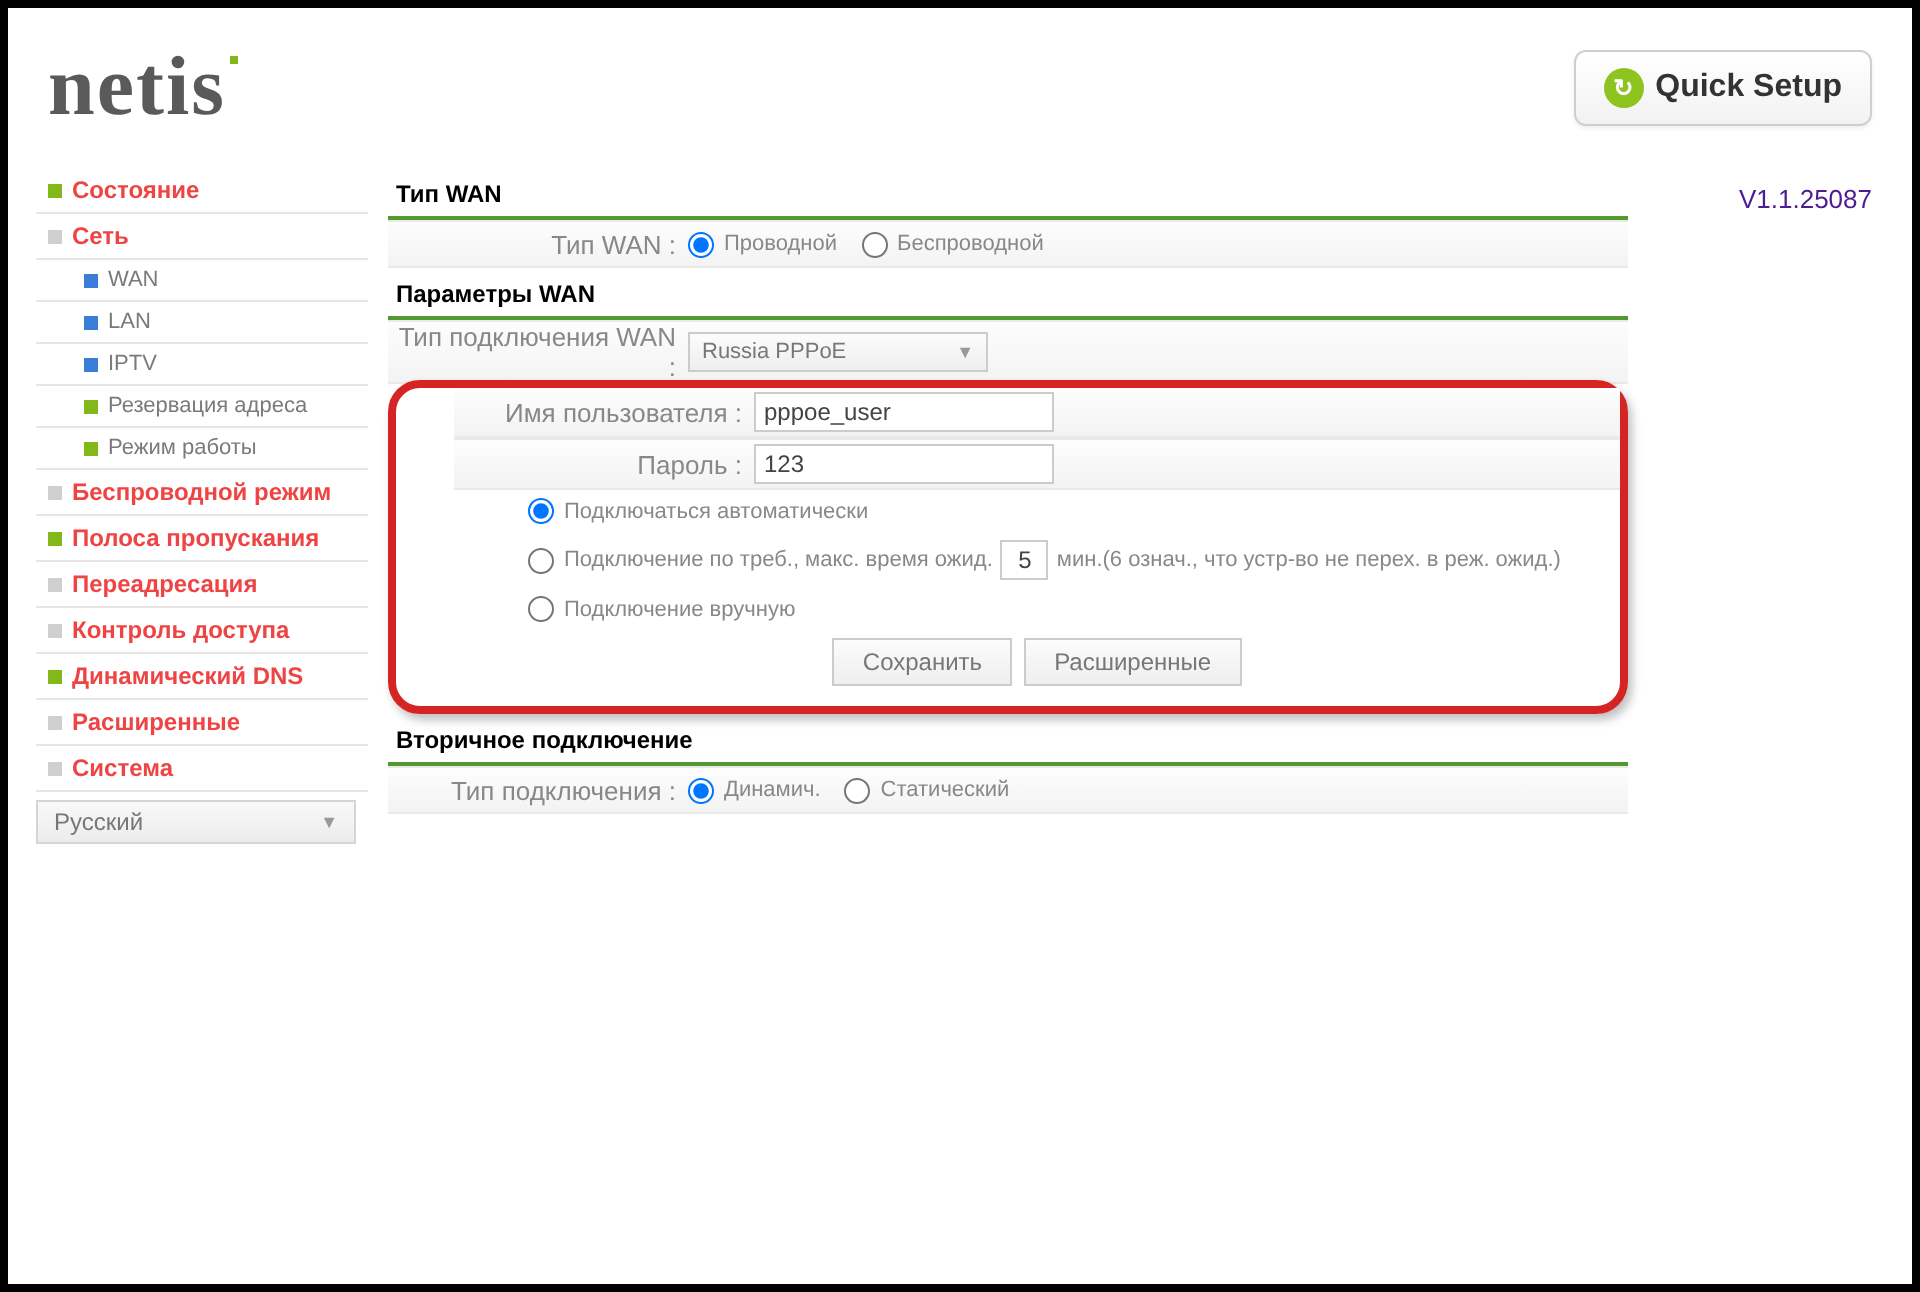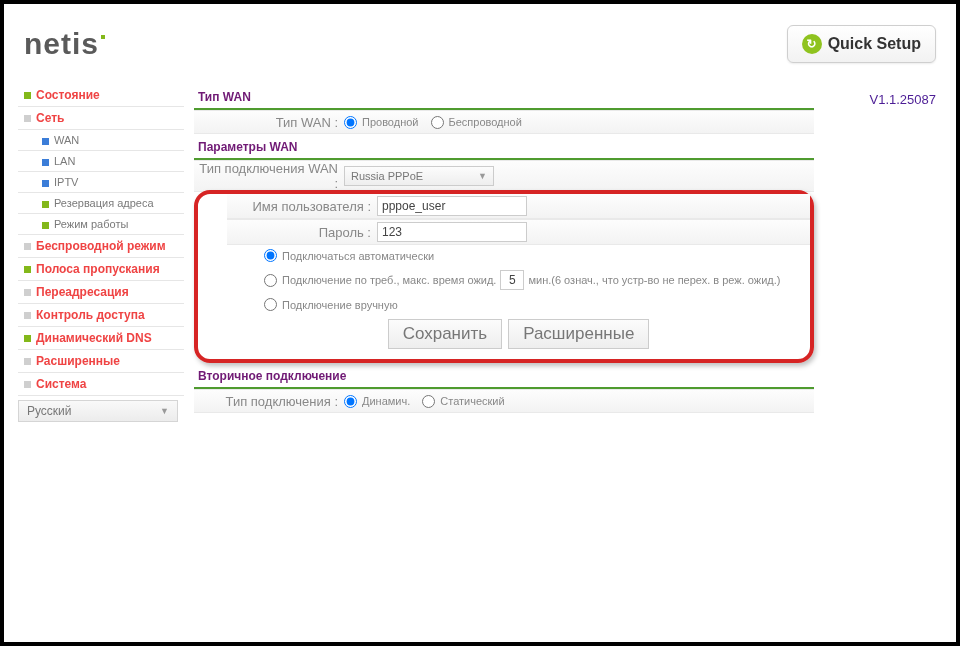--- a/index.html
+++ b/index.html
@@ -1,46 +1,46 @@
 <!DOCTYPE html>
 <html><head>
 <meta charset="utf-8">
 <style>
 * { box-sizing: border-box; margin: 0; padding: 0; }
 body { font-family: Arial, sans-serif; font-size: 12px; background: #fff; width: 960px; height: 646px; overflow: hidden; position: relative; border: 4px solid #000; }
 .header { height: 80px; padding: 10px 20px; display: flex; justify-content: space-between; align-items: center; }
-.logo { font-family: Liberation Sans, sans-serif; font-size: 30px; color: #5a5a5a; font-weight: bold; letter-spacing: 1px; }
+.logo { font-family: Liberation Serif, serif; font-size: 42px; color: #5a5a5a; font-weight: bold; letter-spacing: 1px; }
 .logo-dot { display: inline-block; width: 4px; height: 4px; background: #83b81a; vertical-align: top; margin-left: 2px; margin-top: 8px; }
 .quick-setup-btn { background: linear-gradient(#fff,#f2f2f2); border: 1px solid #cfcfcf; border-radius: 6px; padding: 8px 14px; font-size: 16px; font-weight: bold; color: #333; cursor: pointer; display: flex; align-items: center; gap: 6px; box-shadow: 0 1px 2px rgba(0,0,0,0.08); }
 .quick-icon { width: 20px; height: 20px; background: #8fc31f; border-radius: 50%; display: inline-flex; align-items: center; justify-content: center; color: #fff; font-size: 12px; }
 .version { position: absolute; right: 20px; top: 88px; color: #4c1d95; font-size: 13px; }
 .container { display: flex; }
 .sidebar { width: 180px; padding-left: 14px; }
 .side-item { color: #7a7a7a; font-size: 12px; padding: 4px 4px 4px 6px; border-bottom: 1px solid #e6e6e6; cursor: pointer; }
 .side-top { font-weight: bold; color: #ef4444; }
 .side-sub { padding-left: 24px; font-size: 11px; }
 .side-sq { display: inline-block; width: 7px; height: 7px; margin-right: 5px; vertical-align: middle; }
 .sq-green { background: #83b81a; }
 .sq-blue { background: #3b7dd8; }
 .sq-grey { background: #cfcfcf; }
 .lang-row { margin-top: 4px; width: 160px; }
 .lang-btn { width: 100%; background: linear-gradient(#f9f9f9,#ececec); border: 1px solid #d5d5d5; padding: 3px 8px; text-align: left; color: #777; font-size: 12px; display: flex; justify-content: space-between; align-items: center; cursor: pointer; }
 .main { flex: 1; padding: 0 10px 0 10px; max-width: 640px; }
-.section-title { color: #701a75; font-weight: bold; font-size: 12px; padding: 6px 4px 4px; border-bottom: 2px solid #4f9b2f; }
+.section-title { color: #000000; font-weight: bold; font-size: 12px; padding: 6px 4px 4px; border-bottom: 2px solid #4f9b2f; }
 .row { display: flex; align-items: center; border-top: 1px solid #e9e9e9; border-bottom: 1px solid #e9e9e9; background: linear-gradient(#fdfdfd,#f3f3f3); min-height: 24px; }
 .row-label { width: 150px; text-align: right; padding-right: 6px; color: #888; font-size: 13px; }
 .row-content { flex: 1; display: flex; align-items: center; gap: 12px; color: #888; font-size: 11px; padding: 2px 0; }
 input[type=radio] { margin: 0 3px 0 0; vertical-align: middle; }
 input[type=text] { border: 1px solid #ccc; background: #fff; padding: 2px 4px; font-size: 12px; color: #444; height: 20px; }
 .txt-150 { width: 150px; }
 .txt-24 { width: 24px; text-align: center; }
 .highlight-box { border: 4px solid #d62424; border-radius: 16px; padding-bottom: 6px; margin-top: -2px; box-shadow: 2px 3px 5px rgba(0,0,0,0.25); padding-left: 29px; }
 .mode-row { padding: 4px 8px; color: #888; font-size: 11px; display: flex; align-items: center; gap: 4px; flex-wrap: wrap; margin-left: 29px; }
 .btn-row { display: flex; justify-content: center; gap: 6px; padding: 4px 0; }
-.form-btn { background: linear-gradient(#fcfcfc,#eee); border: 1px solid #ccc; padding: 4px 14px; color: #777; font-size: 17px; cursor: pointer; }
+.form-btn { background: linear-gradient(#fcfcfc,#eee); border: 1px solid #ccc; padding: 4px 14px; color: #777; font-size: 12px; cursor: pointer; }
 .dropdown-btn { background: linear-gradient(#fcfcfc,#eee); border: 1px solid #ccc; padding: 1px 6px; color: #777; font-size: 11px; width: 150px; text-align: left; display: flex; justify-content: space-between; align-items: center; cursor: pointer; height: 20px; }
 .caret { color: #999; font-size: 9px; }
 label { display: inline-flex; align-items: center; gap: 2px; cursor: pointer; }
 </style>
 </head>
 <body>
 
 <div class="header">
   <div class="logo"><span>netis</span><span class="logo-dot"></span></div>
   <button class="quick-setup-btn">

